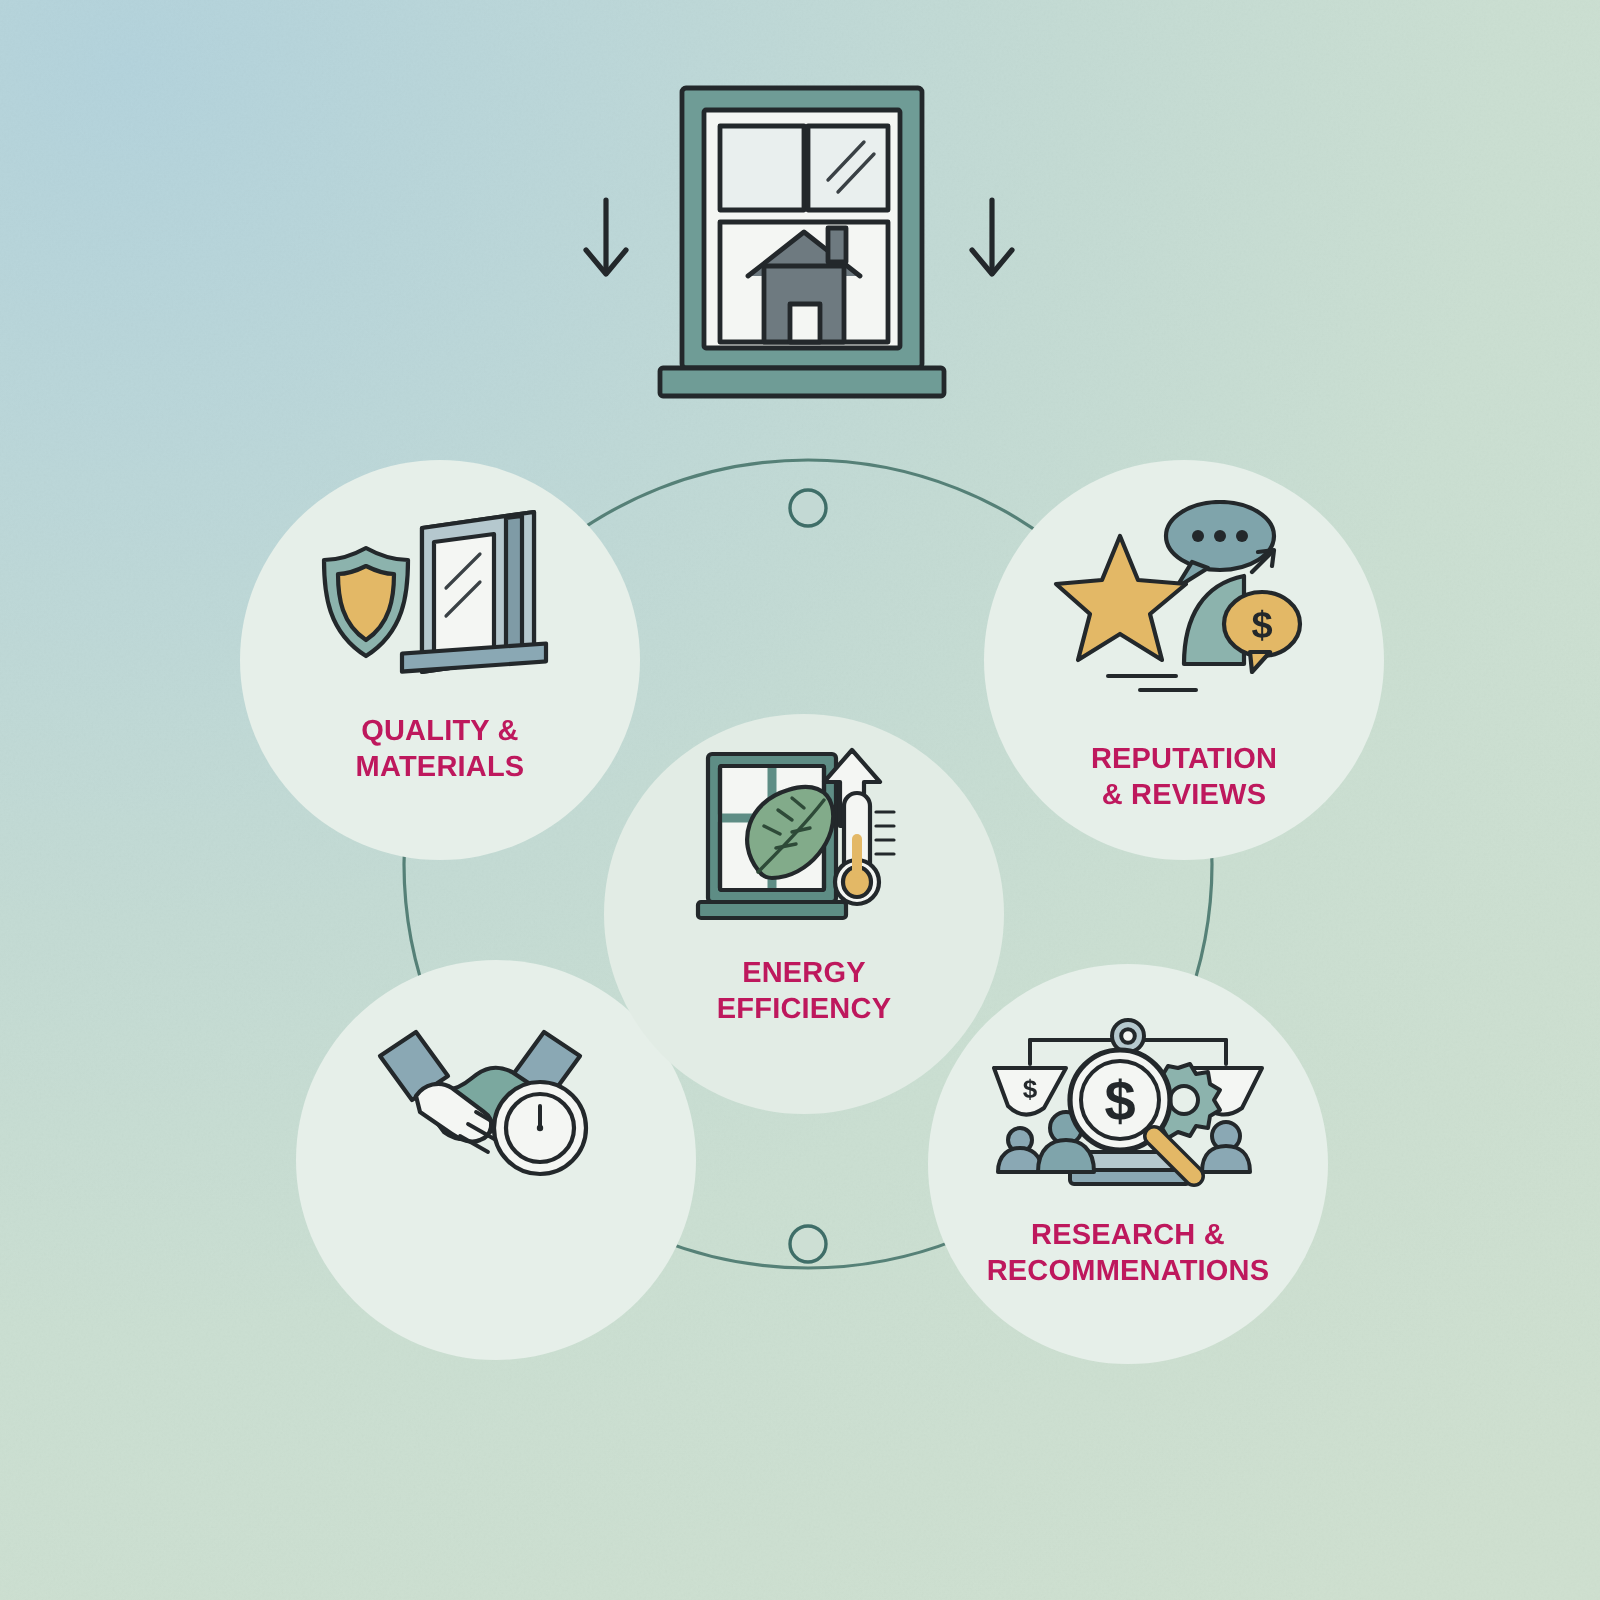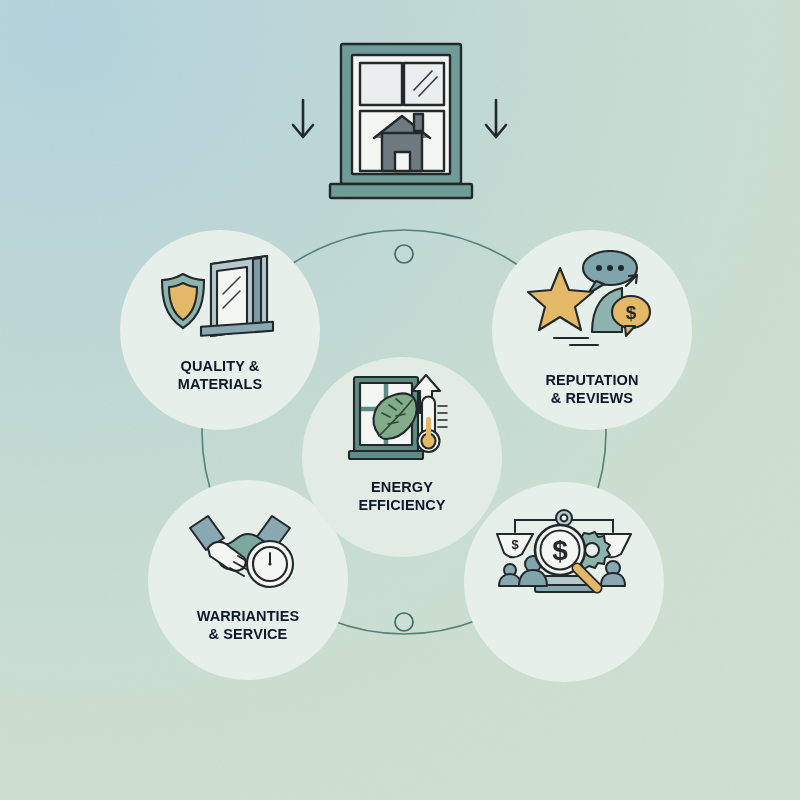--- a/index.html
+++ b/index.html
@@ -51,21 +51,21 @@
   .node-center {
     background: #e2ece5;
     width: 200px;
     height: 200px;
     align-items: center;
   }
   .node-icon {
     display: block;
   }
   .node-label {
-    color: #0f172a;
+    color: #be185d;
     font-size: 14.5px;
     font-weight: bold;
     line-height: 1.22;
     letter-spacing: .1px;
     white-space: pre-line;
     font-family: "Liberation Sans", sans-serif;
   }
 
   
   #node-quality   { left: 120px; top: 230px; }
@@ -227,22 +227,20 @@
           <path d="M48 56 L62 64"></path>
           <path d="M52 50 L64 57"></path>
         </g>
 
         <circle cx="84" cy="58" r="23" fill="#f4f6f3"></circle>
         <circle cx="84" cy="58" r="17" fill="#f4f6f3"></circle>
         <path d="M84 47 L84 58" stroke="#23282b" stroke-width="2"></path>
         <circle cx="84" cy="58" r="1.6" fill="#23282b" stroke="none"></circle>
       </g>
     </svg>
-    <div class="node-label">WARRIANTIES
-&amp; SERVICE</div>
   </div>
 
   <div class="node node-outer" id="node-research">
     <svg class="node-icon" width="138" height="100" viewBox="0 0 138 100">
       <g stroke="#23282b" stroke-width="2" stroke-linejoin="round" stroke-linecap="round" fill="none">
 
         <line x1="20" y1="22" x2="118" y2="22"></line>
         <circle cx="69" cy="20" r="8" fill="#b5c8ce"></circle>
         <circle cx="69" cy="20" r="3.4" fill="#f4f6f3"></circle>
         <line x1="69" y1="28" x2="69" y2="78"></line>
@@ -271,20 +269,22 @@
           <path d="M106 88 C106 78 112 75 118 75 C124 75 130 78 130 88 Z" fill="#8aa8b4"></path>
         </g>
 
         <circle cx="65" cy="52" r="25" fill="#f4f6f3" stroke="#23282b" stroke-width="2.6"></circle>
         <circle cx="65" cy="52" r="19.5" fill="#f4f6f3" stroke="#23282b" stroke-width="2"></circle>
         <text x="65" y="62" font-family="'Liberation Sans',sans-serif" font-size="28" font-weight="bold" fill="#23282b" stroke="none" text-anchor="middle">$</text>
         <path d="M82 70 L102 90" stroke="#23282b" stroke-width="11" stroke-linecap="round"></path>
         <path d="M82 70 L102 90" stroke="#e3b866" stroke-width="7.5" stroke-linecap="round"></path>
       </g>
     </svg>
+    <div class="node-label">RESEARCH &amp;
+RECOMMENATIONS</div>
   </div>
 
   <div class="node node-center" id="node-energy">
     <svg class="node-icon" width="112" height="92" viewBox="0 0 112 92">
       <g stroke="#23282b" stroke-width="2.1" stroke-linejoin="round" stroke-linecap="round" fill="none">
 
         <rect x="8" y="4" width="64" height="74" rx="2" fill="#5e8d85"></rect>
         <rect x="14" y="10" width="52" height="62" rx="1" fill="#f4f6f3"></rect>
         <line x1="40" y1="10" x2="40" y2="72" stroke="#5e8d85" stroke-width="4.5"></line>
         <line x1="14" y1="36" x2="66" y2="36" stroke="#5e8d85" stroke-width="4.5"></line>

